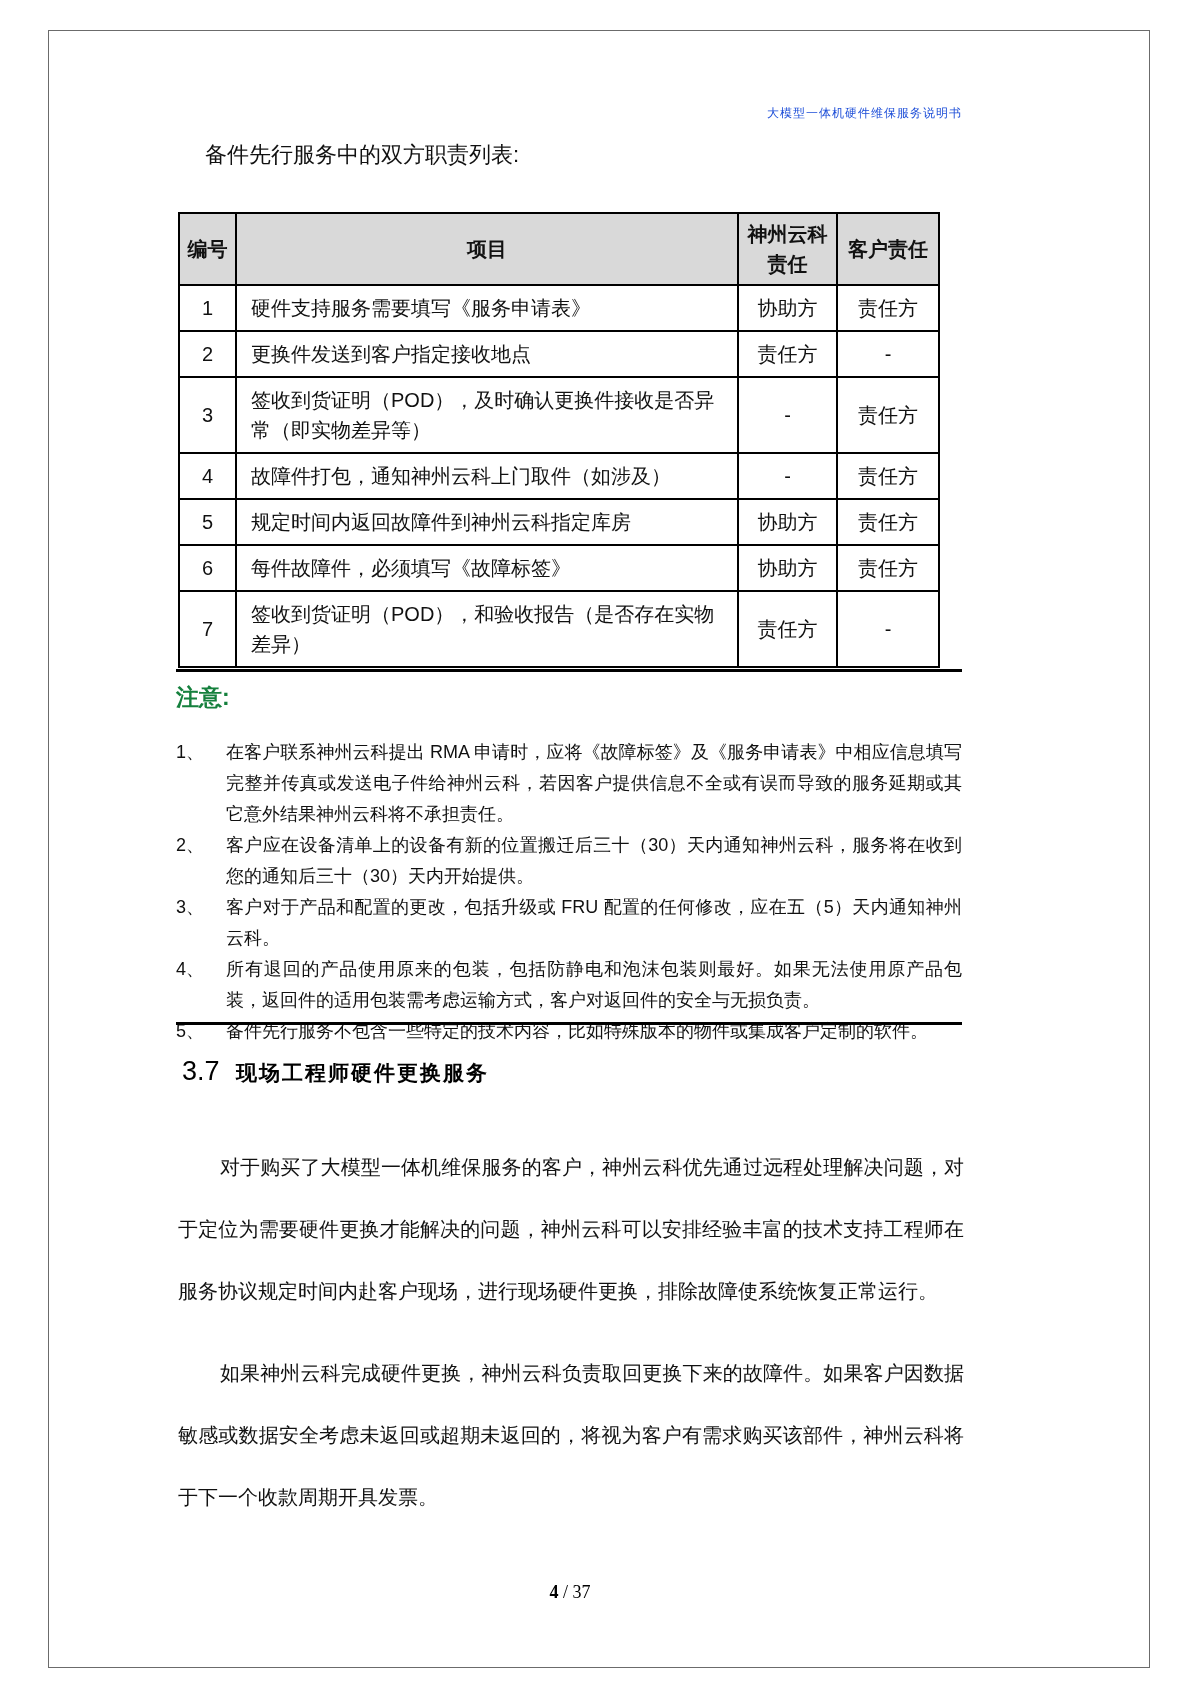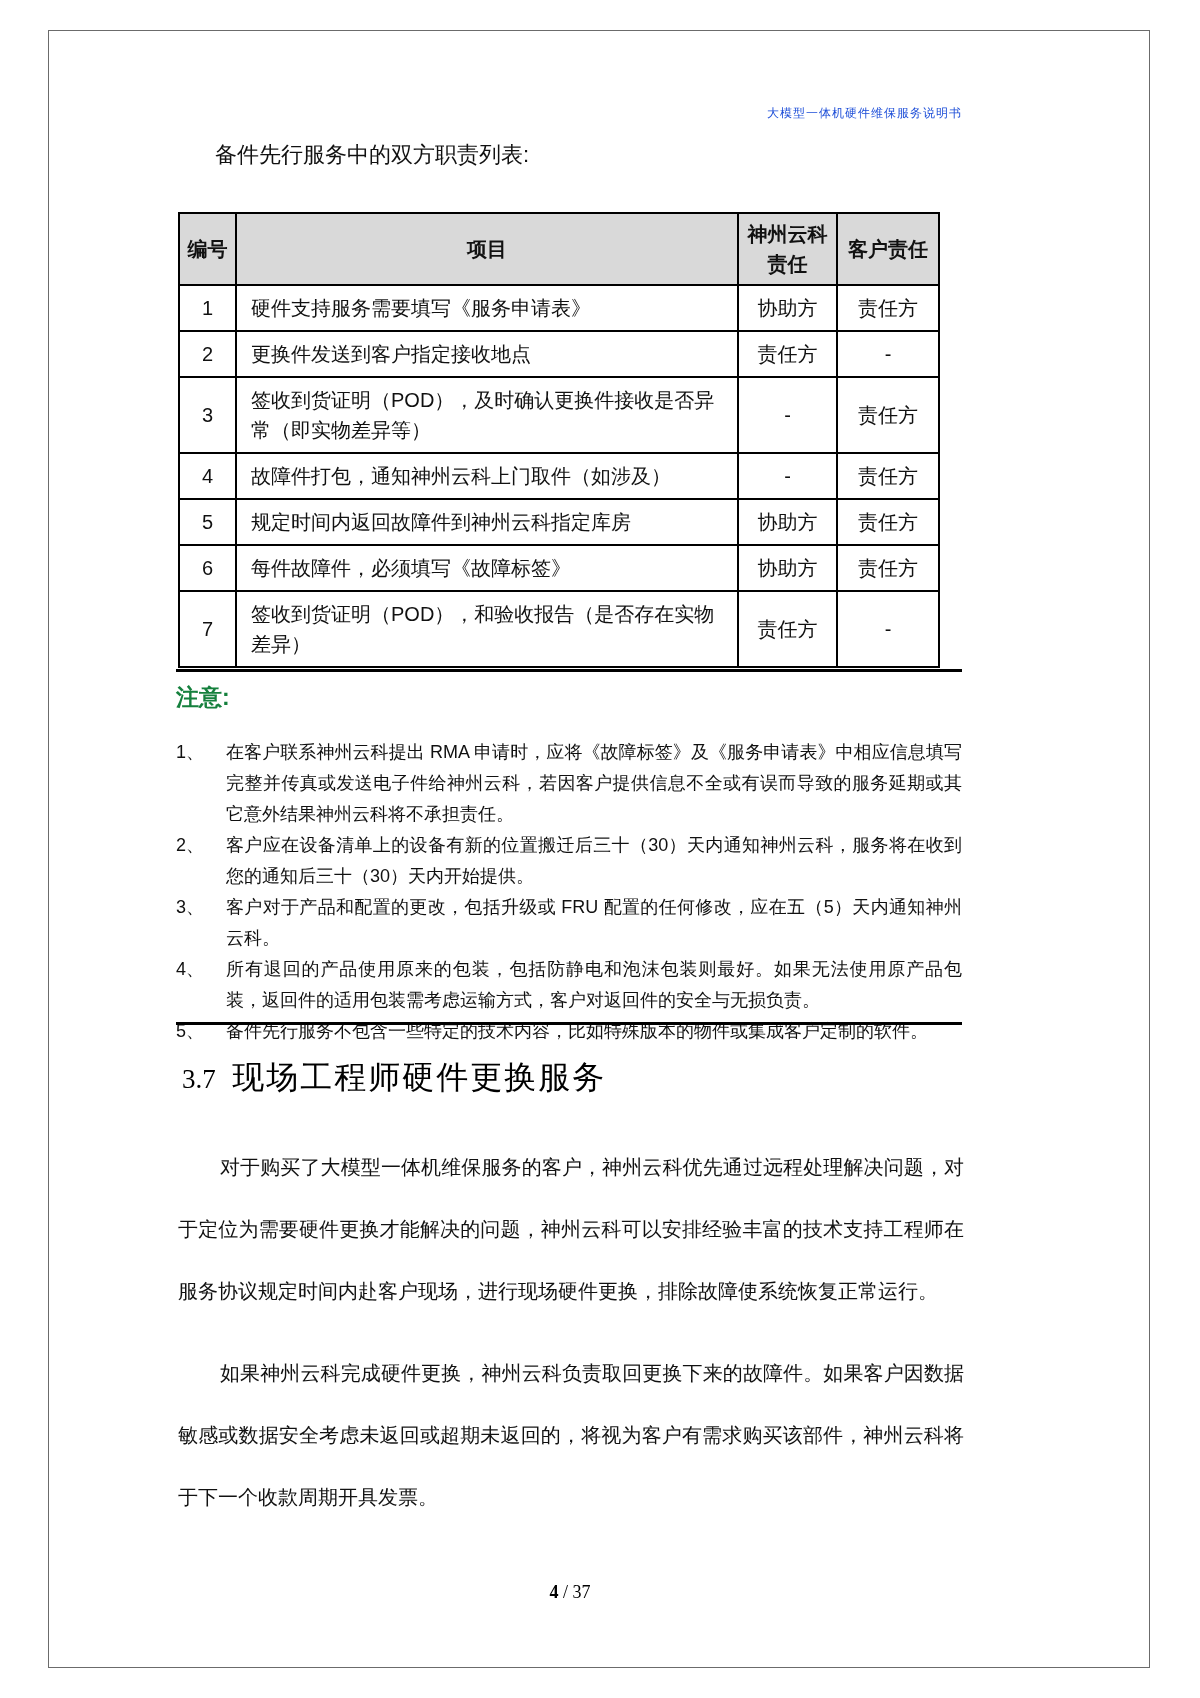--- a/index.html
+++ b/index.html
@@ -11,21 +11,21 @@
     position:absolute; left:48px; top:30px; width:1102px; height:1638px;
     border:1px solid #6b6b6b; box-sizing:border-box;
   }
   .doc-header {
     position:absolute; left:178px; top:74px; width:784px; text-align:right;
     font-family:"Liberation Serif", serif; font-size:12px; color:#1d4ed8;
     letter-spacing:1px;
     margin-top:31px;
   }
   .intro {
-    position:absolute; left:215px; top:140px; font-size:22px; color:#111;
+    position:absolute; left:205px; top:140px; font-size:22px; color:#111;
   }
   .resp-table {
     position:absolute; left:178px; top:212px; width:760px;
     border-collapse:collapse; table-layout:fixed;padding-left:8px;
   }
   .resp-table th, .resp-table td {
     border:2px solid #000; box-sizing:border-box;
     font-size:20px; color:#111; vertical-align:middle;
   }
   .resp-table thead th {
@@ -39,22 +39,22 @@
     position:absolute; left:176px; width:786px; height:3px; background:#000;
   }
   .rule-1 { top:669px; }
   .rule-2 { top:1022px; }
   .notes { position:absolute; left:176px; top:682px; width:786px; }
   .notes-label { font-size:23px; font-weight:bold; margin-bottom:24px; color:#15803d; }
   .note-item { display:flex; font-size:18px; line-height:31px; color:#111; }
   .note-no { flex:0 0 50px; width:50px; }
   .note-text { flex:1 1 auto; text-align:justify; }
   .section-heading { position:absolute; left:182px; top:1056px; white-space:nowrap; }
-  .sec-num { font-family:Liberation Serif, serif; font-size:27px; color:#000; }
-  .sec-title { font-size:32px; font-weight:normal; margin-left:12px; letter-spacing:2px; color:#000; }
+  .sec-num { font-family:Liberation Sans, sans-serif; font-size:27px; color:#000; }
+  .sec-title { font-size:21px; font-weight:bold; margin-left:12px; letter-spacing:2px; color:#000; }
   .body-para {
     position:absolute; left:178px; width:786px; margin:0;
     font-size:20px; line-height:62px; text-indent:42px; text-align:justify; color:#111;
   }
   .para-1 { top:1136px; }
   .para-2 { top:1342px; }
   .footer {
     position:absolute; left:178px; top:1582px; width:784px; text-align:center;
     font-family:"Liberation Serif", serif; font-size:18px; color:#000;
   }

